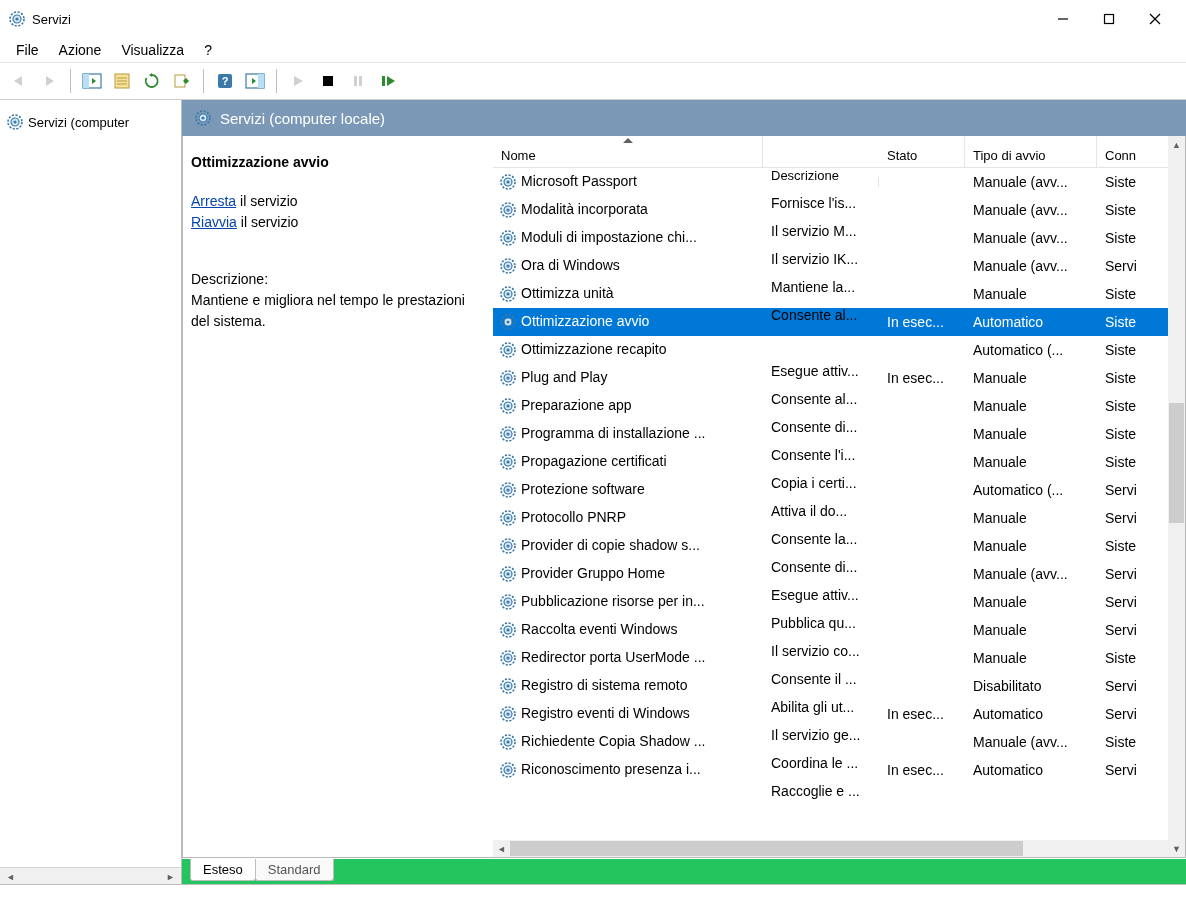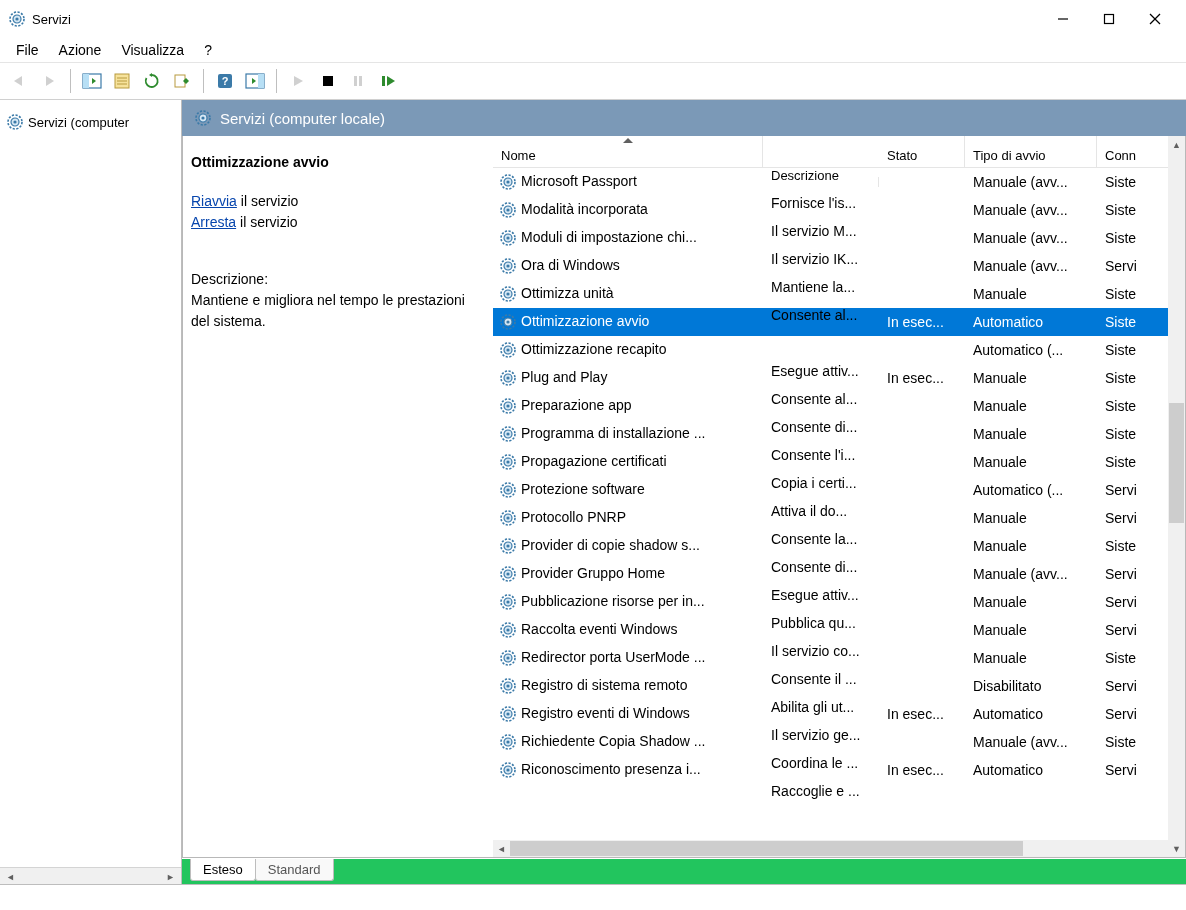--- a/index.html
+++ b/index.html
@@ -226,24 +226,24 @@
             <use href="#gear-icon-g"></use>
           </svg>
         </span>
       <span>Servizi (computer locale)</span>
     </div>
 
     <div class="rightbody">
       <div class="detailpane">
         <h2>Ottimizzazione avvio</h2>
         <div>
-          <span class="link">Riavvia</span><span class="afterlink"> il servizio</span>
+          <span class="link">Arresta</span><span class="afterlink"> il servizio</span>
         </div>
         <div>
-          <span class="link">Arresta</span><span class="afterlink"> il servizio</span>
+          <span class="link">Riavvia</span><span class="afterlink"> il servizio</span>
         </div>
         <div class="desc-label">Descrizione:</div>
         <div class="desc-text">Mantiene e migliora nel tempo le prestazioni del sistema.</div>
       </div>
 
       <div class="gridpane">
         <div class="grid-header">
           <div class="gh-cell w-name sort-asc">Nome</div>
           <div class="gh-cell w-desc">Descrizione</div>
           <div class="gh-cell w-state">Stato</div>

